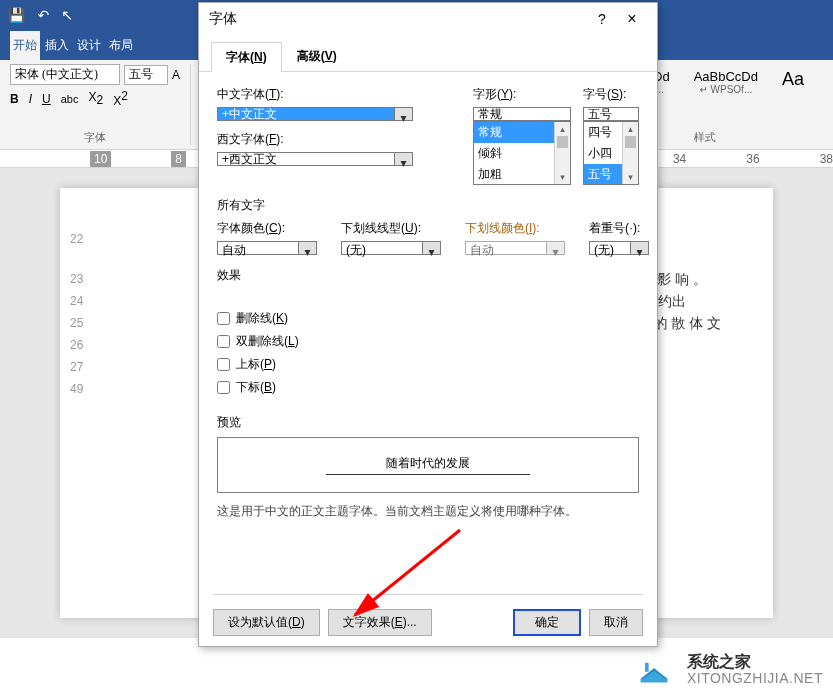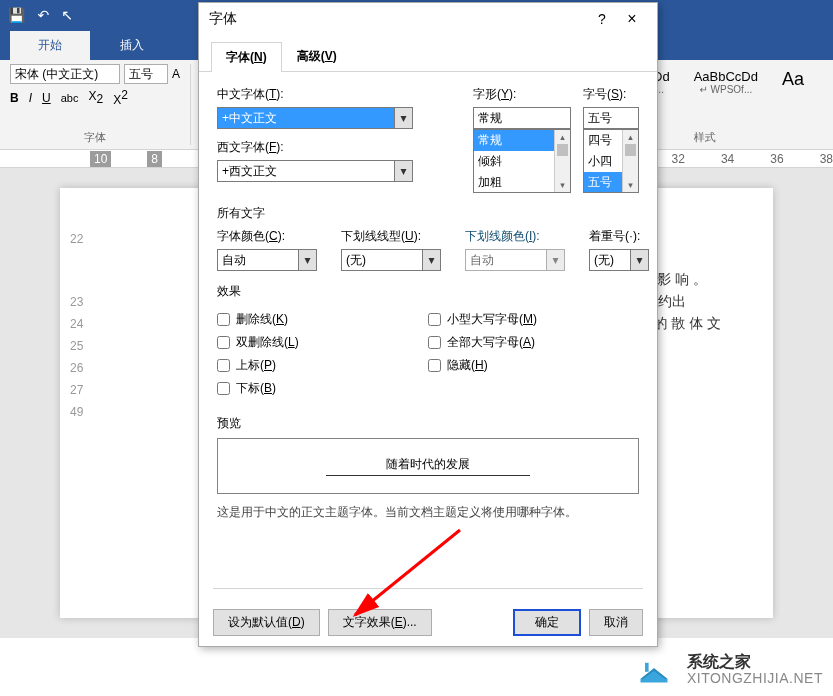--- a/index.html
+++ b/index.html
@@ -2,37 +2,37 @@
 <html><head>
 <meta charset="utf-8">
 <style>
 * { box-sizing: border-box; margin: 0; padding: 0; font-family: "Microsoft YaHei", SimSun, sans-serif; font-size: 12px; }
 body { background: #fff; width: 833px; height: 696px; overflow: hidden; position: relative; }
 
 .word-titlebar { background: #2b579a; height: 30px; display: flex; align-items: center; padding: 0 8px; gap: 12px; }
 .word-titlebar .tb-icon { color: #fff; font-size: 14px; }
 
 .word-ribbon-tabs { background: #2b579a; height: 30px; display: flex; align-items: flex-end; padding-left: 10px; gap: 2px; }
-.word-ribbon-tabs .tab { color: #fff; padding: 6px 28px; cursor: pointer; }
+.word-ribbon-tabs .tab { color: #fff; padding: 6px 3px; cursor: pointer; }
 .word-ribbon-tabs .tab.active { background: #f3f3f3; color: #2b579a; }
 
 .word-ribbon-content { background: #f3f3f3; height: 90px; border-bottom: 1px solid #d4d4d4; display: flex; padding: 4px 10px; gap: 10px; }
 .ribbon-group { display: flex; flex-direction: column; justify-content: space-between; border-right: 1px solid #d4d4d4; padding-right: 10px; }
 .ribbon-group-label { text-align: center; color: #666; font-size: 11px; }
 .font-row1 { display: flex; gap: 4px; align-items: center; }
 .font-combo { border: 1px solid #adadad; background: #fff; padding: 2px 4px; font-size: 12px; }
 .font-row2 { display: flex; gap: 10px; align-items: center; margin-top: 4px; }
 .font-row2 span { font-size: 12px; }
 .style-right { margin-left: auto; display: flex; flex-direction: column; justify-content: space-between; padding-right: 10px; }
 .style-boxes { display: flex; gap: 6px; }
 .style-box { border: 1px solid transparent; padding: 4px 8px; text-align: center; cursor: pointer; }
 .style-sample { font-size: 13px; }
 .style-name { color: #666; font-size: 10px; }
 
-.ruler { height: 18px; background: #fff; border-bottom: 1px solid #d4d4d4; display: flex; align-items: center; font-size: 10px; color: #666; padding-left: 90px; gap: 36px; }
+.ruler { height: 18px; background: #fff; border-bottom: 1px solid #d4d4d4; display: flex; align-items: center; font-size: 10px; color: #666; padding-left: 90px; gap: 60px; }
 .ruler span.dark { background: #9c9c9c; color: #fff; padding: 1px 4px; }
 
 .doc-area { background: #e6e6e6; height: 470px; padding: 20px 60px; position: relative; }
 .doc-page { background: #fff; width: 100%; height: 100%; box-shadow: 0 0 8px rgba(0,0,0,0.2); padding: 30px 40px; }
 .line-numbers { position: absolute; left: 70px; top: 60px; color: #999; font-size: 11px; line-height: 22px; }
 .doc-text { color: #333; font-size: 14px; line-height: 22px; margin-left: 30px; }
 
 
 .dialog { position: absolute; left: 198px; top: 2px; width: 460px; height: 645px; background: #fff; border: 1px solid #aaa; box-shadow: 2px 2px 8px rgba(0,0,0,0.3); }
 .dlg-titlebar { height: 32px; display: flex; align-items: center; padding: 0 10px; border-bottom: 0; }
@@ -42,21 +42,21 @@
 
 .dlg-tabs { display: flex; padding: 6px 12px 0 12px; border-bottom: 1px solid #d4d4d4; }
 .dlg-tab { padding: 6px 14px; border: 1px solid transparent; border-bottom: none; cursor: pointer; font-weight: bold; }
 .dlg-tab.active { border-color: #d4d4d4; background: #fff; position: relative; top: 1px; }
 .dlg-tab u { text-decoration: underline; }
 
 .dlg-body { padding: 14px 18px; }
 .field-label { margin-bottom: 4px; }
 .field-label u { text-decoration: underline; }
 
-.combo { display: flex; border: 1px solid #7a7a7a; background: #fff; height: 22px; align-items: center; }
+.combo { display: flex; border: 1px solid #7a7a7a; background: #fff; height: 14px; }
 .combo.selected-text { background: #3399ff; color: #fff; }
 .combo input { border: none; flex: 1; padding: 0 4px; font-size: 12px; outline: none; background: transparent; color: inherit; width: 100%; }
 .combo .dd { width: 18px; border-left: 1px solid #7a7a7a; text-align: center; background: #e1e1e1; color: #333; line-height: 20px; cursor: pointer; }
 
 .top-row { display: flex; gap: 12px; }
 .col-cjk { flex: 1; }
 .col-style { width: 98px; margin-left: 48px; }
 .col-size { width: 56px; }
 
 .listbox { border: 1px solid #7a7a7a; height: 64px; overflow: hidden; position: relative; margin-top: 0; }
@@ -65,33 +65,33 @@
 .listbox .scrollbar { position: absolute; right: 0; top: 0; bottom: 0; width: 16px; background: #f0f0f0; border-left: 1px solid #ccc; }
 .listbox .scrollbar .thumb { background: #c0c0c0; margin: 14px 2px; height: 12px; }
 .listbox .scrollbar .arr { position: absolute; left: 0; right: 0; height: 14px; text-align: center; font-size: 9px; color: #666; line-height: 14px; }
 .listbox .scrollbar .arr.up { top: 0; }
 .listbox .scrollbar .arr.down { bottom: 0; }
 
 .section-title { margin: 12px 0 6px 0; }
 .all-text-row { display: flex; gap: 24px; }
 .all-text-col .field-label { font-size: 12px; }
 .small-combo { width: 100px; }
-.disabled-label { color: #0c4a6e; }
-
-.effects-row { display: flex; margin-top: 11px; }
+.disabled-label { color: #a16207; }
+
+.effects-row { display: flex; margin-top: 26px; }
 .effects-col { flex: 1; }
 .chk { display: flex; align-items: center; gap: 6px; margin-bottom: 6px; }
 .chk input { width: 13px; height: 13px; }
 
 .preview-box { border: 1px solid #828282; height: 56px; margin-top: 6px; display: flex; align-items: center; justify-content: center; }
 .preview-text { font-size: 12px; border-bottom: 1px solid #333; padding: 0 60px 2px 60px; }
 
 .preview-note { margin-top: 10px; color: #444; }
 
-.dlg-buttons { position: absolute; bottom: 10px; left: 14px; right: 14px; display: flex; gap: 8px; border-top: 1px solid #d4d4d4; padding-top: 20px; }
+.dlg-buttons { position: absolute; bottom: 10px; left: 14px; right: 14px; display: flex; gap: 8px; border-top: 1px solid #d4d4d4; padding-top: 14px; }
 .dlg-btn { border: 1px solid #adadad; background: #e1e1e1; padding: 4px 14px; cursor: pointer; font-size: 12px; }
 .dlg-btn.primary { border: 2px solid #1d4ed8; padding: 3px 20px; }
 .dlg-buttons .spacer { flex: 1; }
 
 
 .arrow { position: absolute; pointer-events: none; }
 
 
 .watermark { position: absolute; right: 10px; bottom: 10px; display: flex; align-items: center; gap: 15px; }
 .wm-logo { width: 36px; height: 30px; }
@@ -111,21 +111,21 @@
   <div class="tab active">开始</div>
   <div class="tab">插入</div>
   <div class="tab">设计</div>
   <div class="tab">布局</div>
 </div>
 
 <div class="word-ribbon-content">
   <div class="ribbon-group">
     <div>
       <div class="font-row1">
-        <input class="font-combo" style="width: 110px;" value="宋体 (中文正文)">
+        <input class="font-combo" style="width: 110px; font-family: Liberation Serif, serif;" value="宋体 (中文正文)">
         <input class="font-combo" style="width: 44px;" value="五号">
         <span>A</span>
       </div>
       <div class="font-row2">
         <span><b>B</b></span>
         <span><i>I</i></span>
         <span><u>U</u></span>
         <span style="font-size:11px">abc</span>
         <span>X<sub>2</sub></span>
         <span>X<sup>2</sup></span>
@@ -160,21 +160,21 @@
   <span>32</span>
   <span>34</span>
   <span>36</span>
   <span>38</span>
 </div>
 
 <div class="doc-area">
   <div class="doc-page">
     <div class="line-numbers">
       <div>22</div>
-      <div style="margin-top:41px">23</div>
+      <div style="margin-top:18px">23</div>
       <div>24</div>
       <div>25</div>
       <div>26</div>
       <div>27</div>
       <div></div>
       <div>49</div>
     </div>
     <div style="margin-left:420px; margin-top:50px">
       <div class="doc-text">到 西 方 文 化 的 影 响 。</div>
       <div class="doc-text">域。"散文"一词大约出</div>
@@ -290,34 +290,20 @@
           </label>
         <label class="chk">
             <input type="checkbox" style="">
             <span>上标(<u>P</u>)</span>
           </label>
         <label class="chk">
             <input type="checkbox" style="">
             <span>下标(<u>B</u>)</span>
           </label>
       </div>
-      <div class="effects-col">
-        <label class="chk">
-            <input type="checkbox" style="">
-            <span>小型大写字母(<u>M</u>)</span>
-          </label>
-        <label class="chk">
-            <input type="checkbox" style="">
-            <span>全部大写字母(<u>A</u>)</span>
-          </label>
-        <label class="chk">
-            <input type="checkbox" style="">
-            <span>隐藏(<u>H</u>)</span>
-          </label>
-      </div>
     </div>
 
     <div class="section-title">预览</div>
     <div class="preview-box">
       <span class="preview-text">随着时代的发展</span>
     </div>
     <div class="preview-note">这是用于中文的正文主题字体。当前文档主题定义将使用哪种字体。</div>
   </div>
 
   <div class="dlg-buttons">

